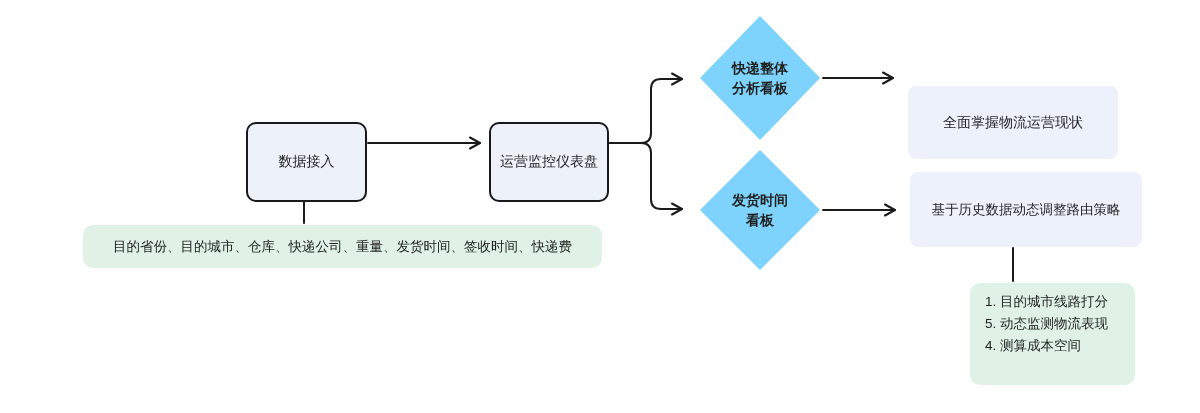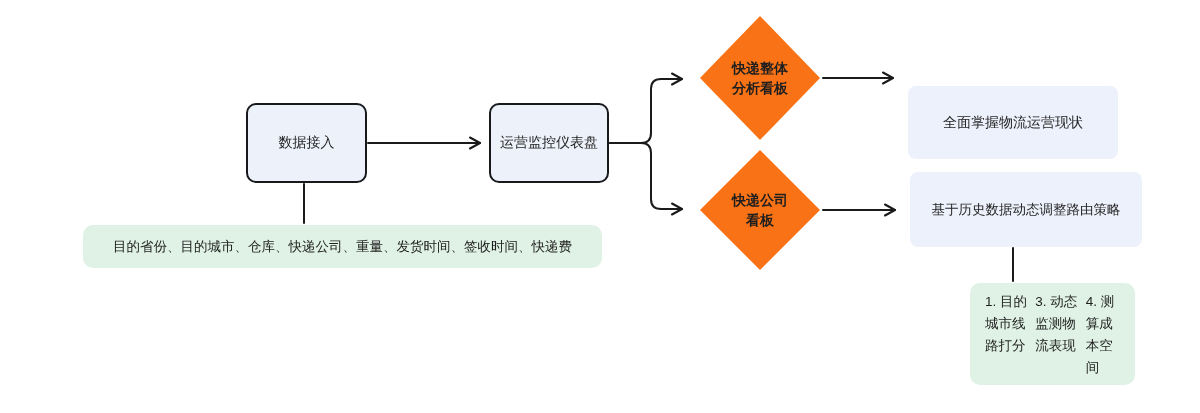--- a/index.html
+++ b/index.html
@@ -22,42 +22,44 @@
     align-items: center;
     justify-content: center;
     text-align: center;
     box-sizing: border-box;
     font-size: 14px;
   }
   .proc-box {
     background: #edf1fa;
     border: 2px solid #17191c;
     border-radius: 10px;
+    margin-top: 19px;
   }
   .end-box {
     background: #edf1fb;
     border-radius: 8px;
   }
   .diamond {
-    background: #f97316;
+    background: #7dd3fc;
     clip-path: polygon(50% 0, 100% 50%, 50% 100%, 0 50%);
     font-weight: 700;
     line-height: 20px;
     white-space: pre-line;
   }
   .green-box {
     background: #dff2e5;
     border-radius: 10px;
     margin-left: 39px;
   }
   .nowrap { white-space: nowrap; justify-content: center; }
   .fs135 { font-size: 13.5px; }
   .steps {
     position: absolute;
     display: flex;
+    flex-direction: column;
     justify-content: flex-start;
     align-items: flex-start;
     box-sizing: border-box;
     padding: 8px 10px 8px 15px;
     font-size: 13.5px;
     line-height: 22px;
   }
   .edges {
     position: absolute;
     left: 0;
@@ -94,35 +96,35 @@
   <div class="node proc-box nowrap" style="left:489px; top:103px; width:120px; height:80px;">
     <span>运营监控仪表盘</span>
   </div>
 
   <div class="node diamond" style="left:700px; top:16px; width:120px; height:124px;">
     <span>快递整体
 分析看板</span>
   </div>
 
   <div class="node diamond" style="left:700px; top:150px; width:120px; height:120px;">
-    <span>快递公司
+    <span>发货时间
 看板</span>
   </div>
 
   <div class="node end-box" style="left:908px; top:39px; width:210px; height:73px;margin-top:47px;">
     <span>全面掌握物流运营现状</span>
   </div>
 
   <div class="node end-box nowrap fs135" style="left:910px; top:172px; width:232px; height:75px;">
     <span>基于历史数据动态调整路由策略</span>
   </div>
 
   <div class="node green-box nowrap" style="left:44px; top:225px; width:519px; height:43px; font-size:13.5px;">
     <span>目的省份、目的城市、仓库、快递公司、重量、发货时间、签收时间、快递费</span>
   </div>
 
   <div class="steps green-box" style="left:931px; top:283px; width:165px; height:102px;">
     <div>1. 目的城市线路打分</div>
-    <div>3. 动态监测物流表现</div>
+    <div>5. 动态监测物流表现</div>
     <div>4. 测算成本空间</div>
   </div>
 
 </div>
 
 </body></html>

